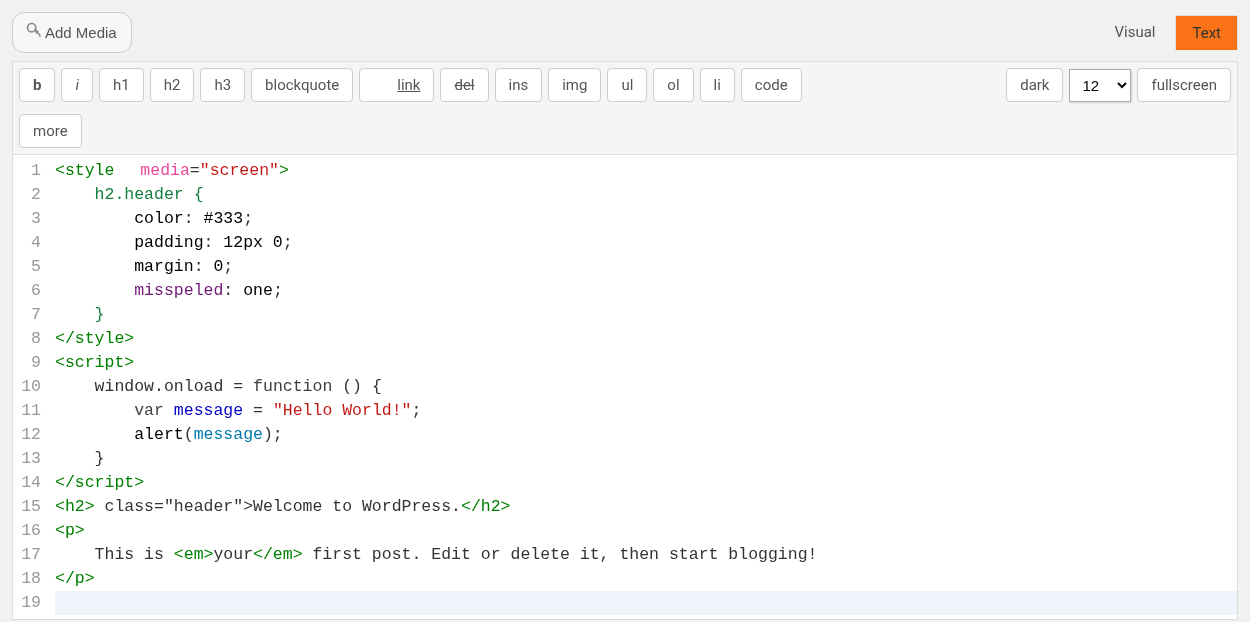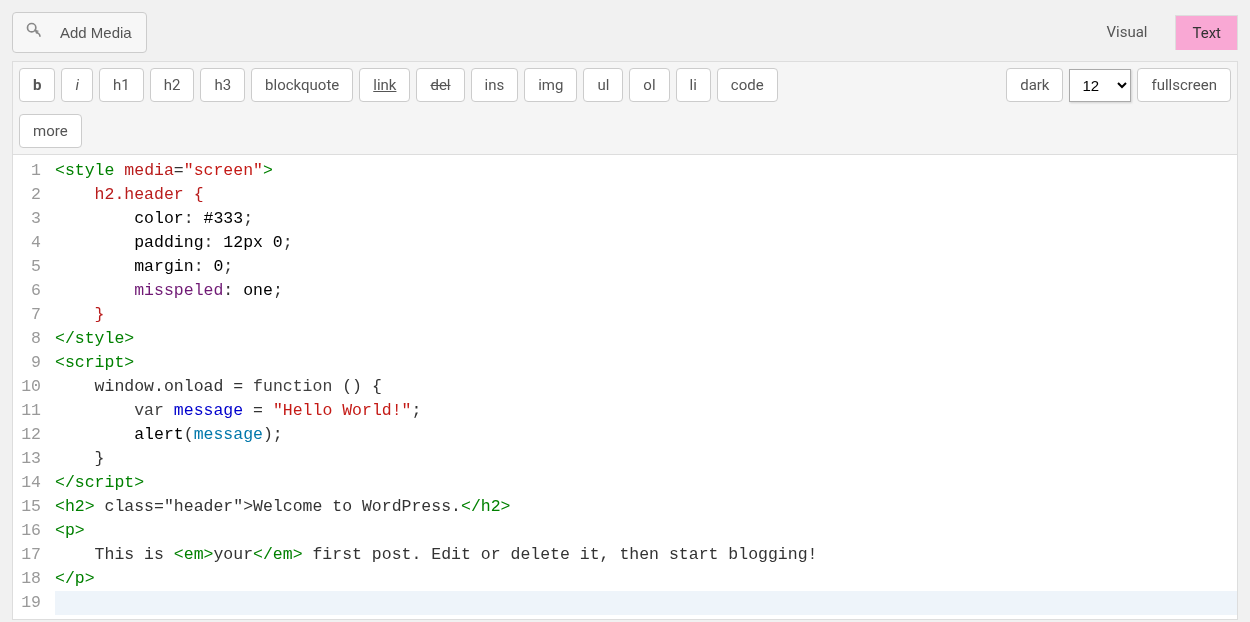--- a/index.html
+++ b/index.html
@@ -13,42 +13,42 @@
   }
   .top-row {
     display: flex;
     justify-content: space-between;
     align-items: center;
     margin-bottom: 8px;
   }
   .add-media-btn {
     background: #f7f7f7;
     border: 1px solid #ccc;
-    border-radius: 4px;
+    border-radius: 12px;
     padding: 8px 14px 8px 12px;
     font-size: 15px;
     color: #555;
     display: inline-flex;
     align-items: center;
-    gap: 15px;
+    gap: 0;
     cursor: pointer;
   }
   .add-media-btn svg { width: 20px; height: 20px; }
   .tabs {
     display: flex;
-    gap: 12px;
+    gap: 4px;
   }
   .tab {
     padding: 8px 16px;
     cursor: pointer;
     color: #555;
     font-size: 15px;
   }
   .tab.active {
-    background: #f9a8d4;
+    background: #f97316;
     border: 1px solid #ddd;
     border-bottom: none;
     color: #333;
   }
   .toolbar {
     background: #f5f5f5;
     border: 1px solid #ddd;
     padding: 6px;
     display: flex;
     gap: 6px;
@@ -62,21 +62,21 @@
     border-radius: 4px;
     padding: 7px 13px;
     font-size: 15px;
     color: #555;
     cursor: pointer;
     font-family: inherit;
   }
   .tb-btn strong { font-weight: bold; }
   .tb-btn em { font-style: italic; }
   .tb-btn .strike { text-decoration: line-through; text-align: center; }
-  .tb-btn .underline { text-decoration: underline; }
+  .tb-btn .underline { text-decoration: underline; margin-left: 24px; }
   .fontsize-select {
     background: #fff;
     border: 1px solid #aaa;
     padding: 6px 8px;
     font-size: 15px;
     width: 62px;
     box-shadow: 1px 1px 2px rgba(0,0,0,0.15);
   }
   .editor {
     background: #fff;
@@ -97,25 +97,25 @@
   .gutter div { height: 24px; }
   .code {
     padding: 4px 0 4px 6px;
     flex: 1;
     white-space: pre;
     overflow: hidden;
   }
   .code-line { height: 24px; }
   .code-line.cursor-line { background: #eef4fa; }
   .tag { color: #008000; }
-  .attr-name { color: #b91c1c; }
+  .attr-name { color: #ec4899; margin-left: 16px; }
   .attr-val { color: #c41a16; }
   .prop { color: #000; }
   .val { color: #000; }
-  .sel { color: #b91c1c; }
+  .sel { color: #15803d; }
   .err { color: #701a75; }
   .kw { color: #404040; }
   .var { color: #0077aa; }
   .str { color: #c41a16; }
   .fn { color: #000; }
   .plain { color: #333; }
   .def { color: #0000cc; }
 </style>
 </head>
 <body>

